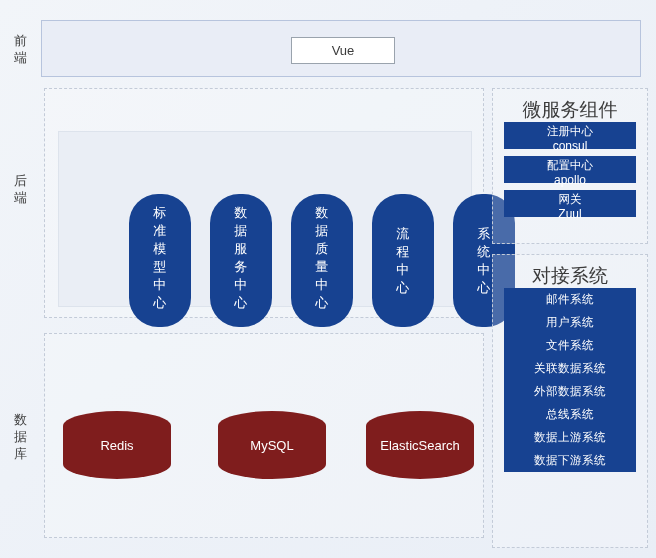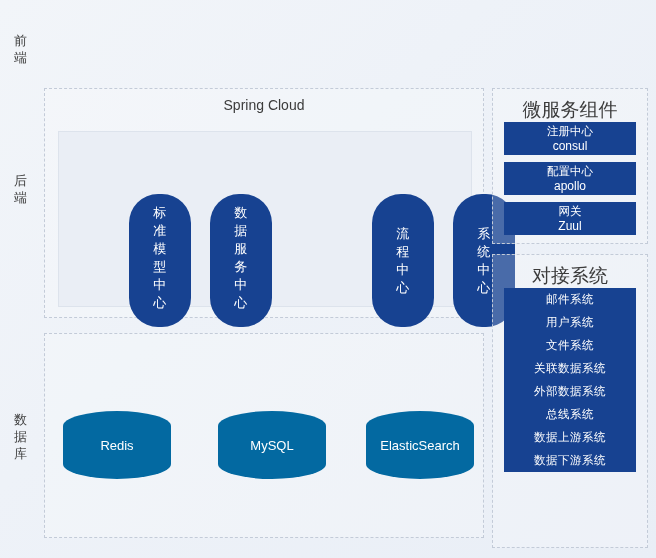--- a/index.html
+++ b/index.html
@@ -136,21 +136,21 @@
     height: 205px;
     border: 1px dashed #c3cbd8;
     box-sizing: border-box;
     background: rgba(255,255,255,0.22);
   }
   .db-cylinder {
     position: absolute;
     top: 77px;
     width: 108px;
     height: 68px;
-    background: #0369a1;
+    background: #7f1d1d;
     border-radius: 50% / 22%;
     color: #ffffff;
     font-size: 13px;
     display: flex;
     align-items: center;
     justify-content: center;
   }
   #db-0 { left: 18px; }
   #db-1 { left: 173px; }
   #db-2 { left: 321px; }
@@ -174,21 +174,21 @@
     color: #3b3b3b;
   }
   .side-list {
     position: absolute;
     left: 11px;
     top: 33px;
     width: 132px;
   }
   .micro-box {
     width: 132px;
-    height: 33px;
+    height: 27px;
     margin-bottom: 7px;
     background: #174291;
     color: #ffffff;
     font-size: 11.5px;
     line-height: 15px;
     text-align: center;
     box-sizing: border-box;
     padding-top: 2px;
   }
   .micro-box .line2 {
@@ -210,29 +210,34 @@
 </style>
 </head>
 <body>
 
 <div id="canvas">
 
   <div class="row-label" id="label-frontend">前端</div>
   <div class="row-label" id="label-backend">后端</div>
   <div class="row-label" id="label-database">数据库</div>
 
+  <div id="frontend-panel">
+    <div id="vue-box">Vue</div>
+  </div>
 
   <div id="springcloud-panel">
-    <div id="springcloud-title">Spring Cloud</div>
     <div id="springcloud-inner">
       <div class="center-card" id="card-0">
         <span class="txt">标准模型中心</span>
       </div>
       <div class="center-card" id="card-1">
         <span class="txt">数据服务中心</span>
+      </div>
+      <div class="center-card" id="card-2">
+        <span class="txt">数据质量中心</span>
       </div>
       <div class="center-card short" id="card-3">
         <span class="txt">流程中心</span>
       </div>
       <div class="center-card short" id="card-4">
         <span class="txt">系统中心</span>
       </div>
     </div>
   </div>
 

